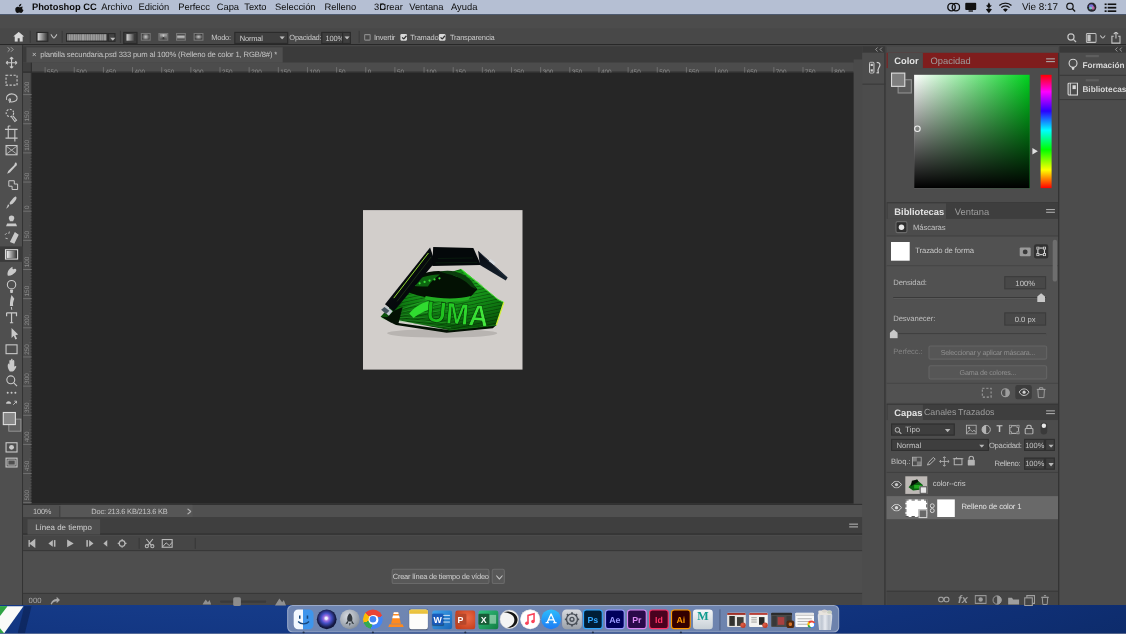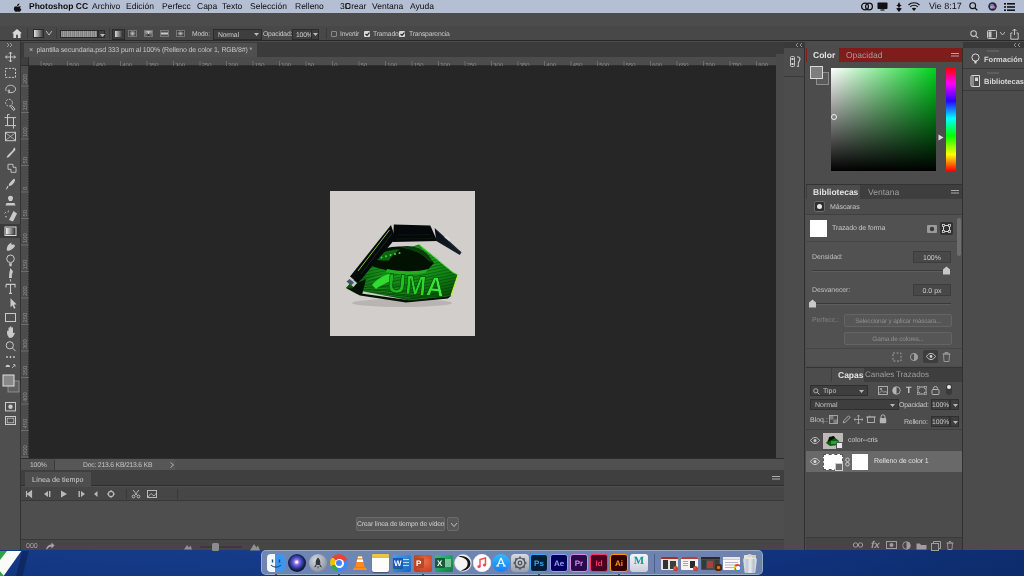--- a/index.html
+++ b/index.html
@@ -1030,21 +1030,21 @@
               <circle cx="5" cy="3.5" r="1.4" fill="#d0d0d0"></circle>
             </svg>
         </div>
         <svg class="abs" style="left:136px; top:136px;" width="9" height="11" viewBox="0 0 9 11">
             <path d="M1.5 3 L7.5 3 L7 10.5 L2 10.5 Z M0.5 3 L8.5 3 M3 3 L3 1.5 L6 1.5 L6 3" fill="none" stroke="#9e9e9e" stroke-width="0.9"></path>
           </svg>
         <div class="abs" style="left:151px; top:3px; width:4px; height:38px; background:#6e6e6e; border-radius:2px;"></div>
       </div>
 
       <div class="abs" style="left:0; top:325px; width:156px; height:1px; background:#333;"></div>
-      <div class="abs" style="left:0; top:326px; width:156px; height:14px; background:#3e3e3e;margin-left:25px;">
+      <div class="abs" style="left:0; top:326px; width:156px; height:14px; background:#3e3e3e;">
         <div class="abs" style="left:1px; top:0; width:32px; height:14px; background:#4c4c4c; color:#e2e2e2; font-size:8.5px; font-weight:bold; padding:2px 0 0 6px;">Capas</div>
         <div class="abs" style="left:34px; top:2px; color:#9e9e9e; font-size:8px;">Canales</div>
         <div class="abs" style="left:65px; top:2px; color:#9e9e9e; font-size:8px;">Trazados</div>
         <div class="abs" style="left:145px; top:5px; width:8px; height:1.2px; background:#aaa; box-shadow:0 2.5px 0 #aaa;"></div>
       </div>
       <div class="abs" style="left:0; top:340px; width:156px; height:168px; background:#4c4c4c;">
 
         <div class="abs" style="left:4px; top:3px; width:58px; height:11px; background:#3e3e3e; border:1px solid #2f2f2f; color:#c4c4c4; font-size:7px; padding:1.5px 0 0 3px;">
           <svg style="position:absolute;left:2px;top:2px;" width="7" height="7" viewBox="0 0 7 7">
               <circle cx="2.8" cy="2.8" r="2.1" fill="none" stroke="#b8b8b8" stroke-width="0.9"></circle>

